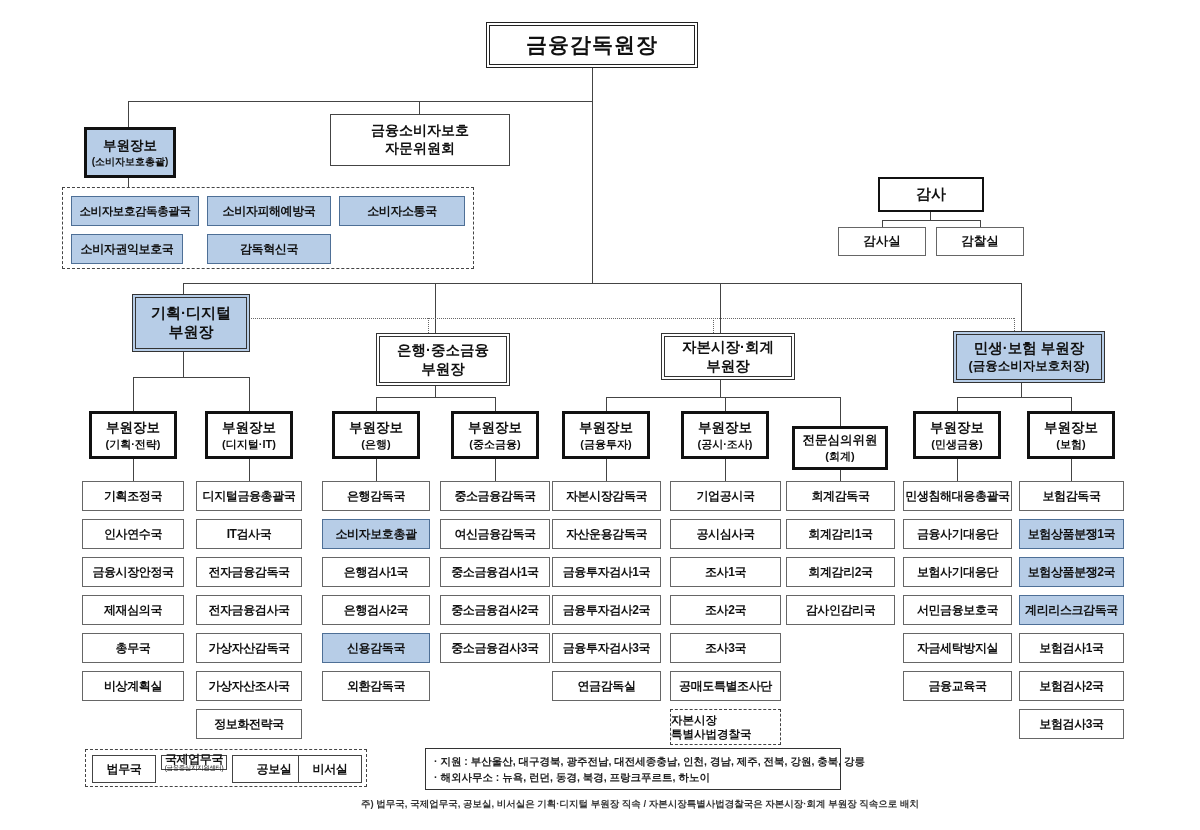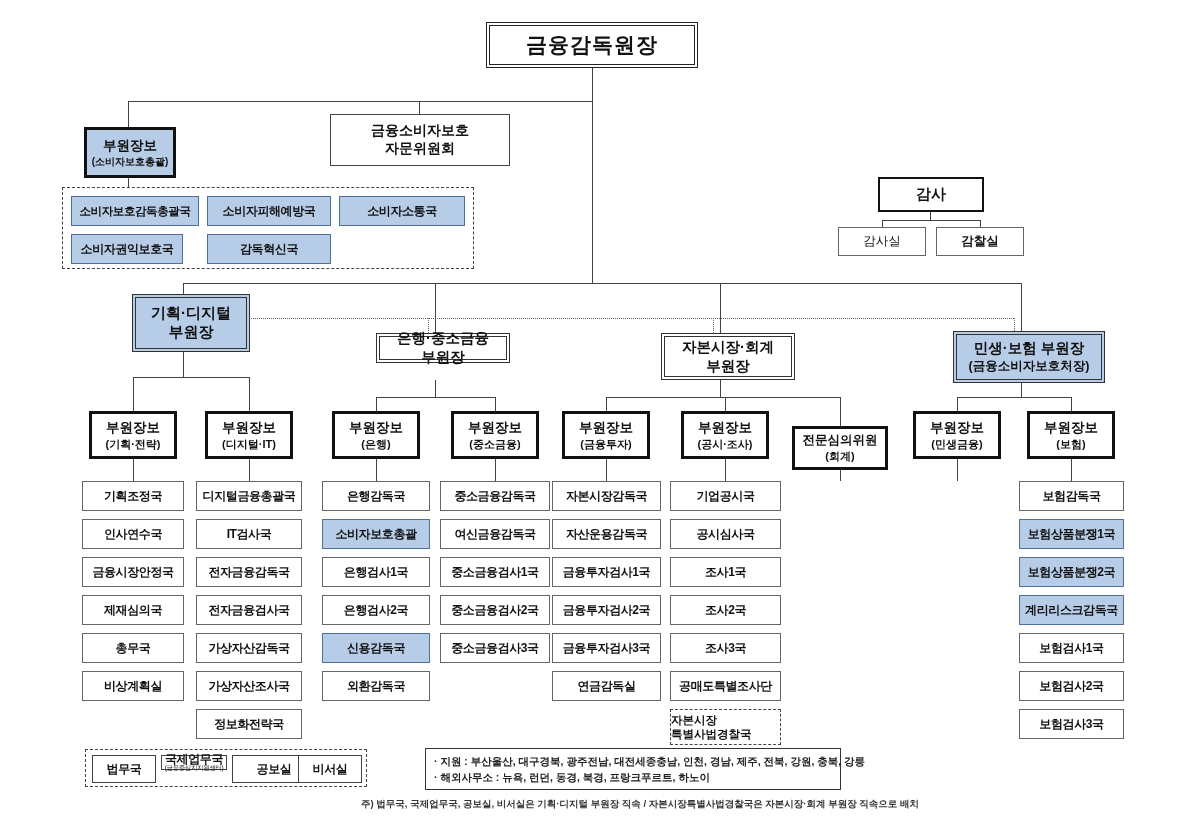--- a/index.html
+++ b/index.html
@@ -108,32 +108,32 @@
     <div class="dbox blue" style="position:absolute;left:8px;top:8px;width:128px;font-size:11.5px">소비자보호감독총괄국</div>
     <div class="dbox blue" style="position:absolute;left:144px;top:8px;width:124px">소비자피해예방국</div>
     <div class="dbox blue" style="position:absolute;left:276px;top:8px;width:126px">소비자소통국</div>
     <div class="dbox blue" style="position:absolute;left:8px;top:46px;width:112px">소비자권익보호국</div>
     <div class="dbox blue" style="position:absolute;left:144px;top:46px;width:124px">감독혁신국</div>
   </div>
 
   <div class="box" style="left:878px;top:177px;width:106px;height:35px;border:2.5px solid #111;font-weight:bold;font-size:15px">
     <span>감사</span>
   </div>
-  <div class="box" style="left:838px;top:227px;width:88px;height:29px;font-size:12.5px;font-weight:400">
+  <div class="box" style="left:838px;top:227px;width:88px;height:29px;font-size:12.5px;font-weight:700">
     <span>감사실</span>
   </div>
   <div class="box" style="left:936px;top:227px;width:88px;height:29px;font-size:12.5px;font-weight:600">
     <span>감찰실</span>
   </div>
 
   <div class="box blue dbl" style="left:124px;top:294px;width:118px;height:58px">
     <span class="l1" style="font-size:15px">기획·디지털</span>
     <span class="l1" style="font-size:15px">부원장</span>
   </div>
-  <div class="box dbl" style="left:368px;top:333px;width:134px;height:30px">
+  <div class="box dbl" style="left:368px;top:333px;width:134px;height:53px">
     <span class="l1" style="font-size:14.5px">은행·중소금융</span>
     <span class="l1" style="font-size:14.5px">부원장</span>
   </div>
   <div class="box dbl" style="left:653px;top:333px;width:134px;height:47px">
     <span class="l1" style="font-size:14.5px">자본시장·회계</span>
     <span class="l1" style="font-size:14.5px">부원장</span>
   </div>
   <div class="box blue dbl" style="left:945px;top:331px;width:152px;height:52px">
     <span class="l1" style="font-size:14.5px">민생·보험 부원장</span>
     <span class="l1" style="font-size:12.5px">(금융소비자보호처장)</span>
@@ -227,21 +227,35 @@
     <div class="dbox">조사1국</div>
     <div class="dbox">조사2국</div>
     <div class="dbox">조사3국</div>
     <div class="dbox">공매도특별조사단</div>
     <div class="special">
       <span>자본시장</span>
       <span>특별사법경찰국</span>
     </div>
   </div>
 
-
+  <div class="col" style="left:786px;width:109px">
+    <div class="dbox">회계감독국</div>
+    <div class="dbox">회계감리1국</div>
+    <div class="dbox">회계감리2국</div>
+    <div class="dbox">감사인감리국</div>
+  </div>
+
+  <div class="col" style="left:903px;width:109px">
+    <div class="dbox">민생침해대응총괄국</div>
+    <div class="dbox">금융사기대응단</div>
+    <div class="dbox">보험사기대응단</div>
+    <div class="dbox">서민금융보호국</div>
+    <div class="dbox">자금세탁방지실</div>
+    <div class="dbox">금융교육국</div>
+  </div>
 
   <div class="col" style="left:1019px;width:105px">
     <div class="dbox">보험감독국</div>
     <div class="dbox blue">보험상품분쟁1국</div>
     <div class="dbox blue">보험상품분쟁2국</div>
     <div class="dbox blue">계리리스크감독국</div>
     <div class="dbox">보험검사1국</div>
     <div class="dbox">보험검사2국</div>
     <div class="dbox">보험검사3국</div>
   </div>

